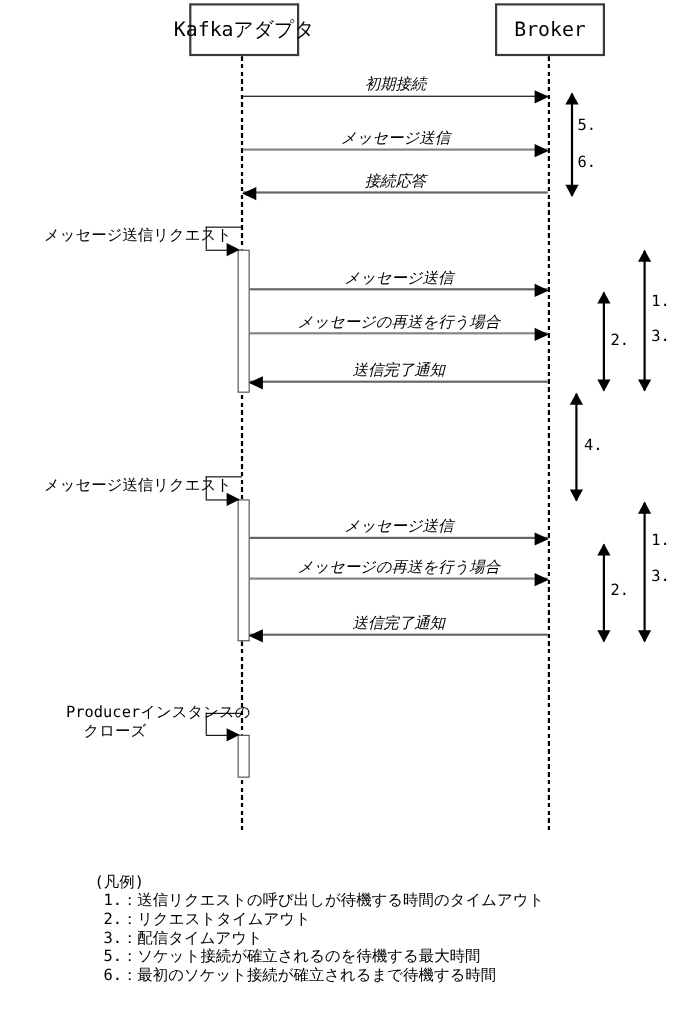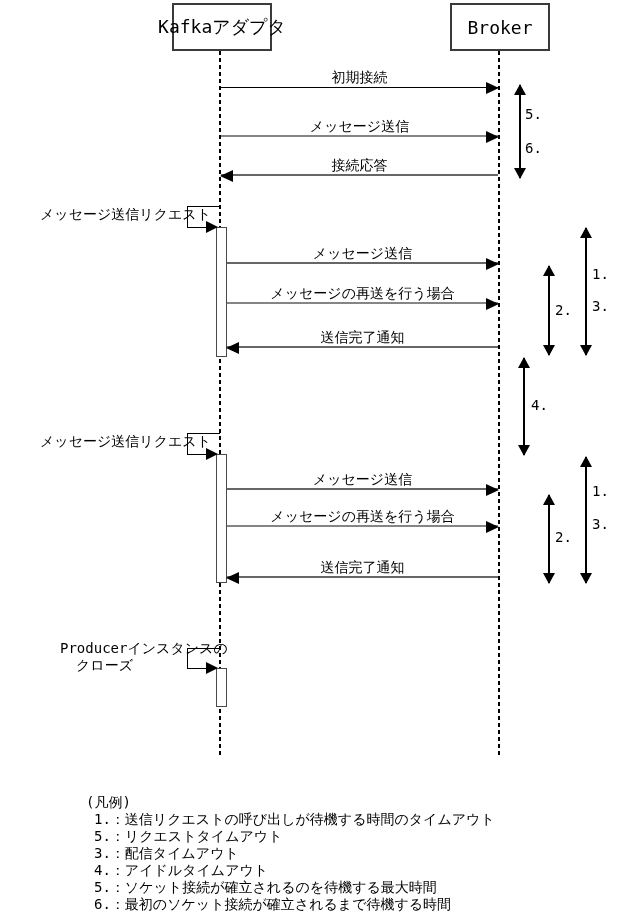--- a/index.html
+++ b/index.html
@@ -19,21 +19,21 @@
   .lifeline {
     position:absolute; width:2px; z-index:1;
     background-image:repeating-linear-gradient(to bottom,#000 0px,#000 4px,transparent 4px,transparent 7px);
   }
   
   .act {
     position:absolute; width:9px; border:1px solid #4a4a4a; background:#fff;
     box-sizing:content-box; z-index:2;
   }
   
-  .msg { position:absolute; height:20px; z-index:3; }
+  .msg { position:absolute; height:20px; z-index:3;font-style:italic; }
   .msg .lbl {
     position:absolute; left:0; right:0; bottom:3px; text-align:center;
     font-size:14px; line-height:16px; white-space:nowrap;
   }
   .msg .ln { position:absolute; left:0; right:0; bottom:0; border-bottom:2px solid #666; }
   .msg.thin .ln { border-bottom:1px solid #000; }
   .msg.muted .ln { border-bottom-color:#858585; }
   .ah-r {
     position:absolute; right:-1px; bottom:-6px; width:0; height:0;
     border-left:13px solid #000; border-top:6px solid transparent; border-bottom:6px solid transparent;
@@ -186,20 +186,19 @@
   <div class="num" style="left:592px; top:517px;">3.</div>
   <div class="va" style="left:548px; top:495px; height:88px;">
     <div class="up"></div>
     <div class="dn"></div>
   </div>
   <div class="num" style="left:555px; top:530px;">2.</div>
 
   <div class="legend">
     <div>(凡例)</div>
     <div class="item">1.：送信リクエストの呼び出しが待機する時間のタイムアウト</div>
-    <div class="item">5.：リクエストタイムアウト</div>
+    <div class="item">2.：リクエストタイムアウト</div>
     <div class="item">3.：配信タイムアウト</div>
-    <div class="item">4.：アイドルタイムアウト</div>
     <div class="item">5.：ソケット接続が確立されるのを待機する最大時間</div>
     <div class="item">6.：最初のソケット接続が確立されるまで待機する時間</div>
   </div>
 
 </div>
 
 </body></html>

